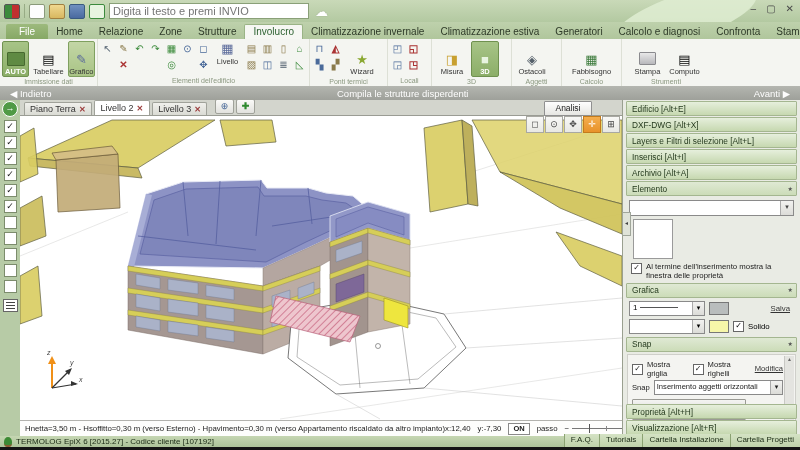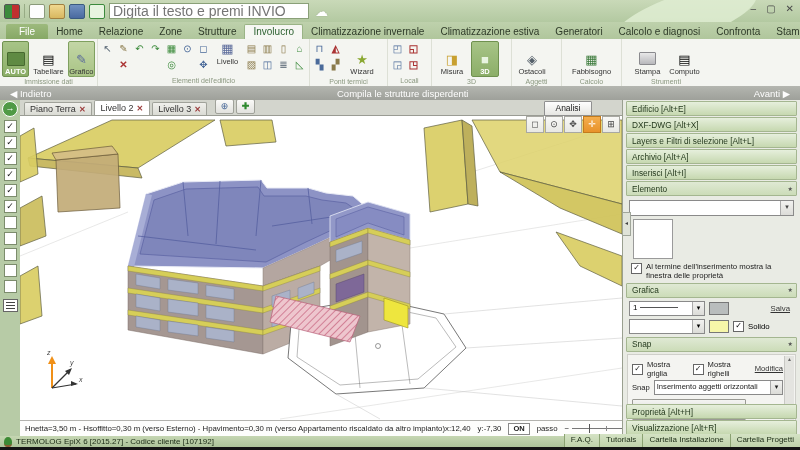--- a/index.html
+++ b/index.html
@@ -11,21 +11,21 @@
     background:linear-gradient(#c9d9b8,#b3c9a1);display:flex;align-items:center;gap:4px;padding:0 4px;box-sizing:border-box;}
   .swoosh{position:absolute;right:40px;top:-6px;width:150px;height:46px;border-radius:50%;
     background:rgba(223,237,210,.85);transform:rotate(-18deg);pointer-events:none;}
   .qicon{width:14px;height:13px;font-size:10px;line-height:13px;text-align:center;border-radius:2px;}
   .appico{background:linear-gradient(90deg,#3c8a3c 50%,#c03030 50%);color:#fff;font-size:7px;border:1px solid #555;}
   .docico{background:#fdfdfd;border:1px solid #8a9a7a;color:#9aa;}
   .foldico{background:linear-gradient(#f0d890,#d8b860);border:1px solid #a08040;}
   .savico{background:linear-gradient(#7090c0,#4a6aa0);border:1px solid #3a5a80;}
   .calcico{background:#e8f4e0;border:1px solid #3c8a3c;color:#c03030;font-size:7px;}
   .tdivider{width:1px;height:14px;background:#97ab85;}
-  .tsearch{width:192px;height:14px;font-size:14px;border:1px solid #8aa078;background:#fff;padding:0 3px;font-family:"Liberation Sans",sans-serif;}
+  .tsearch{width:192px;height:14px;font-size:11px;border:1px solid #8aa078;background:#fff;padding:0 3px;font-family:"Liberation Sans",sans-serif;}
   .cloud{color:#fff;font-size:13px;text-shadow:0 0 1px #7a8a6a;margin-left:2px;}
   .wtitle{position:absolute;left:300px;width:370px;text-align:center;font-size:9.5px;color:#3a3a3a;}
   .winbtns{position:absolute;right:6px;top:3px;display:flex;gap:10px;font-size:10px;color:#4a4a4a;}
   .winbtns span{cursor:default;}
 
   
   .tabrow{position:absolute;left:0;top:22px;width:800px;height:17px;
     background:linear-gradient(#bed1ac,#b0c69c);display:flex;align-items:flex-end;font-size:10px;color:#2e3a28;}
   .rtab{padding:2px 8px 2px 8px;white-space:nowrap;}
   .rtab.file{background:linear-gradient(#9dba7d,#86a865);color:#fff;padding:2px 13px;border-radius:2px 2px 0 0;margin-left:6px;}
@@ -531,22 +531,22 @@
         <span>+</span>
       </span>
     </span>
   </div>
 
   <div class="rightpanel">
     <div class="phandle">◂</div>
     <div class="phead">Edificio [Alt+E]</div>
     <div class="phead">DXF-DWG [Alt+X]</div>
     <div class="phead">Layers e Filtri di selezione [Alt+L]</div>
+    <div class="phead">Inserisci [Alt+I]</div>
     <div class="phead">Archivio [Alt+A]</div>
-    <div class="phead">Inserisci [Alt+I]</div>
 
     <div class="phead" style="background:linear-gradient(#dfe9d4,#ccdcb8)">
       <span>Elemento</span>
       <span class="pin">★</span>
     </div>
     <div class="combo">
       <span class="cval"></span>
       <span class="cbtn">▾</span>
     </div>
     <div class="preview"></div>

